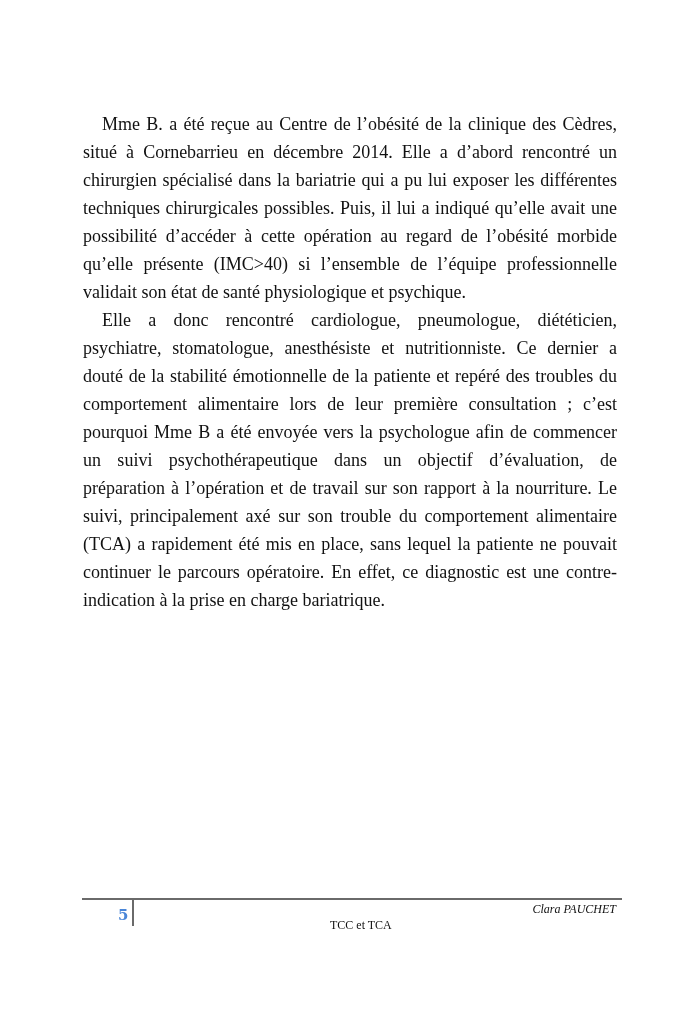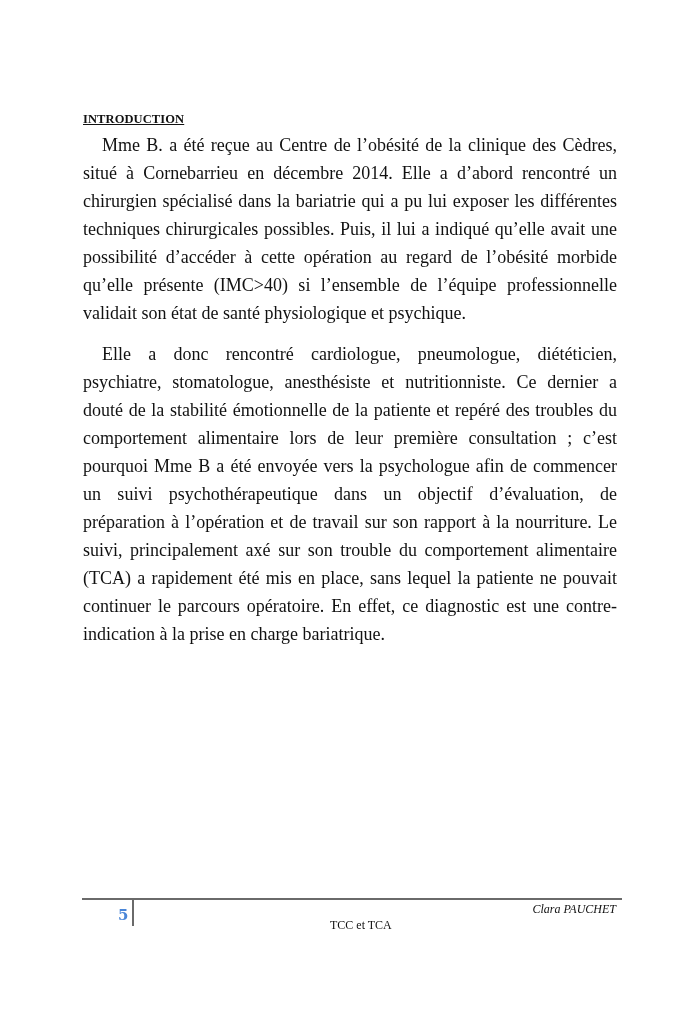--- a/index.html
+++ b/index.html
@@ -2,34 +2,33 @@
 <html><head>
   <meta charset="utf-8">
   <style>
     html, body { margin: 0; padding: 0; background: #ffffff; }
     body { width: 700px; height: 1028px; position: relative; overflow: hidden;
            font-family: "Liberation Serif", "DejaVu Serif", serif; color: #111; }
     .page { position: absolute; left: 0; top: 0; width: 700px; height: 1028px; background: #fff; }
     .content { position: absolute; left: 83px; top: 110px; width: 534px; }
     .heading { font-size: 12.5px; font-weight: bold; text-decoration: underline; margin: 0 0 3px 0; line-height: 18px; letter-spacing: 0.1px; }
     .para { font-size: 18px; line-height: 28px; text-align: justify; text-indent: 19px; margin: 0; }
-    .para + .para { margin-top: 13px; }
+    .para + .para { margin-top: 0; }
     .footer { position: absolute; left: 82px; top: 898px; width: 540px; height: 30px; }
     .footer-rule { position: absolute; left: 0; top: 0; width: 540px; height: 2px; background: #6a6a6a; }
     .footer-divider { position: absolute; left: 50px; top: 0; width: 2px; height: 28px; background: #6a6a6a; }
     .page-num { position: absolute; left: 36px; top: 8px; font-size: 15px; font-weight: bold; color: #4a86d8; font-family: "DejaVu Serif", serif; }
     .footer-center { position: absolute; left: 248px; top: 4px; font-size: 12px; margin-top: 16px; }
     .footer-right { position: absolute; right: 6px; top: 4px; font-size: 12px; font-style: italic; }
   </style>
 </head>
 <body>
 
 <div class="page">
   <div class="content">
-    <div class="heading">INTRODUCTION</div>
     <p class="para">Mme B. a été reçue au Centre de l’obésité de la clinique des Cèdres, situé à Cornebarrieu en décembre 2014. Elle a d’abord rencontré un chirurgien spécialisé dans la bariatrie qui a pu lui exposer les différentes techniques chirurgicales possibles. Puis, il lui a indiqué qu’elle avait une possibilité d’accéder à cette opération au regard de l’obésité morbide qu’elle présente (IMC&gt;40) si l’ensemble de l’équipe professionnelle validait son état de santé physiologique et psychique.</p>
     <p class="para">Elle a donc rencontré cardiologue, pneumologue, diététicien, psychiatre, stomatologue, anesthésiste et nutritionniste. Ce dernier a douté de la stabilité émotionnelle de la patiente et repéré des troubles du comportement alimentaire lors de leur première consultation ; c’est pourquoi Mme B a été envoyée vers la psychologue afin de commencer un suivi psychothérapeutique dans un objectif d’évaluation, de préparation à l’opération et de travail sur son rapport à la nourriture. Le suivi, principalement axé sur son trouble du comportement alimentaire (TCA) a rapidement été mis en place, sans lequel la patiente ne pouvait continuer le parcours opératoire. En effet, ce diagnostic est une contre-indication à la prise en charge bariatrique.</p>
   </div>
 
   <div class="footer">
     <div class="footer-rule"></div>
     <div class="footer-divider"></div>
     <span class="page-num">5</span>
     <span class="footer-center">TCC et TCA</span>
     <span class="footer-right">Clara PAUCHET</span>

